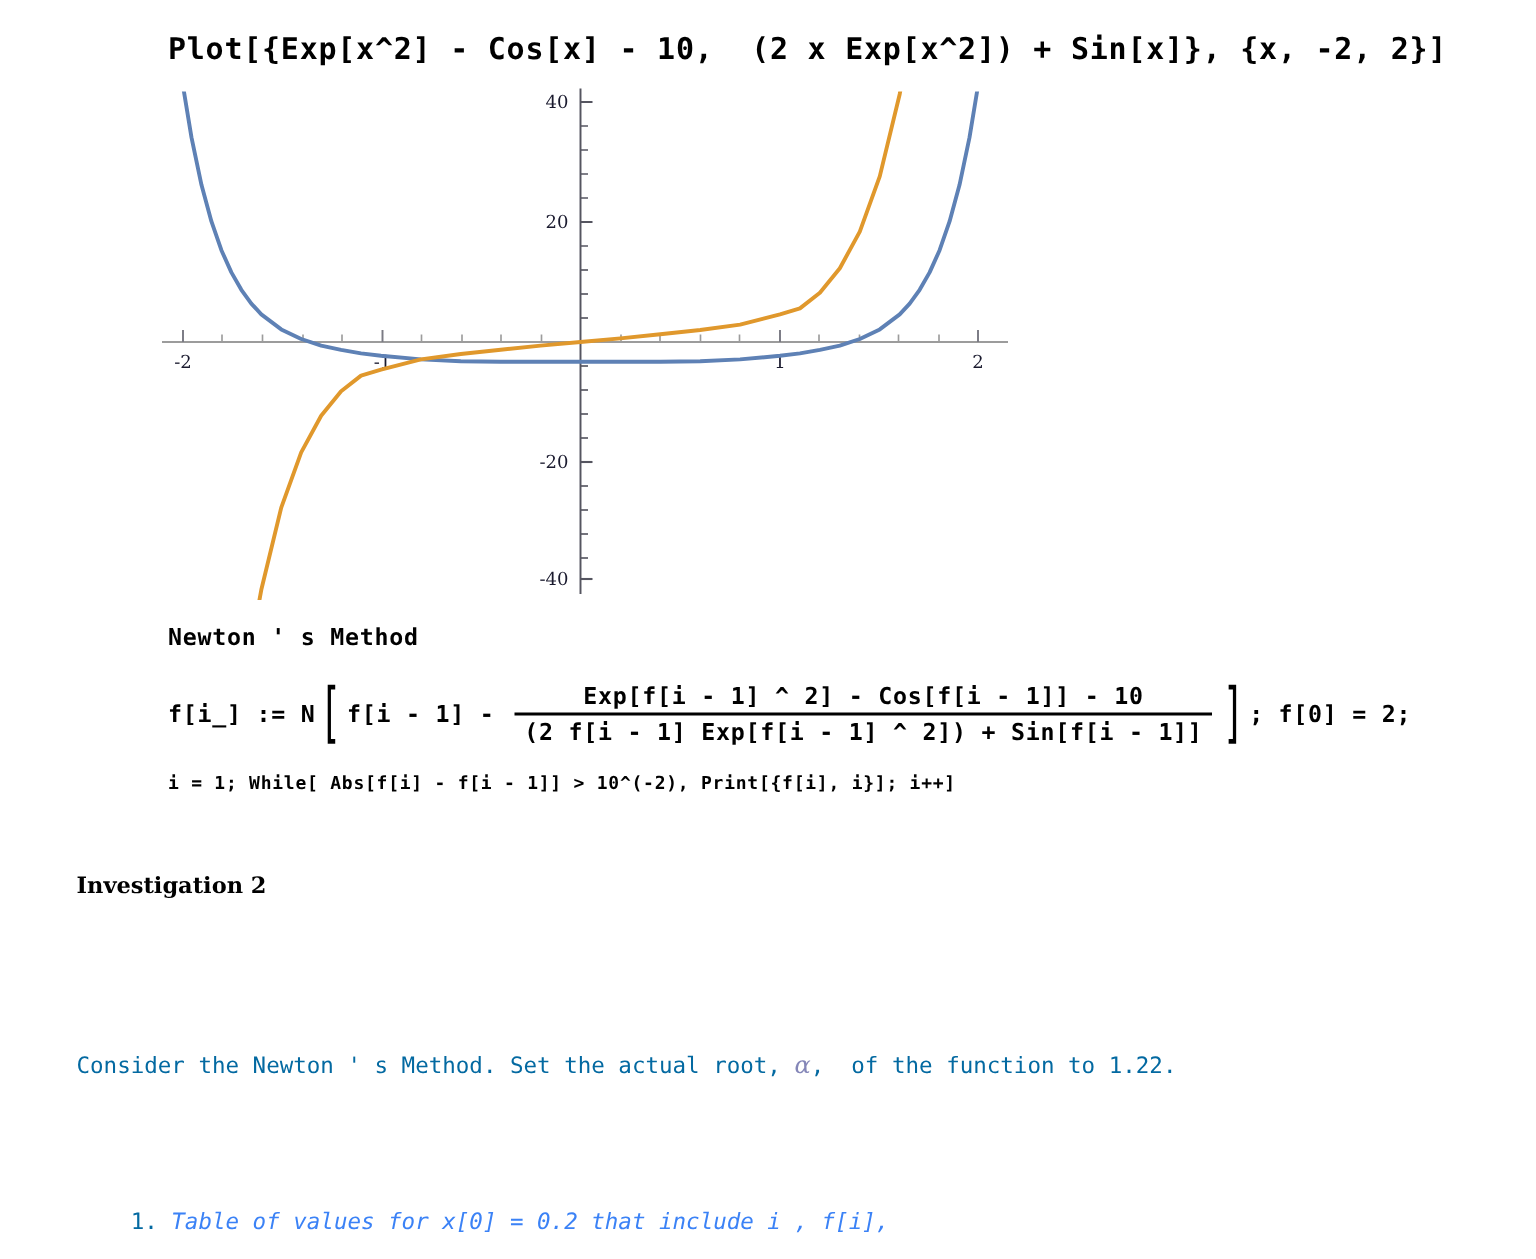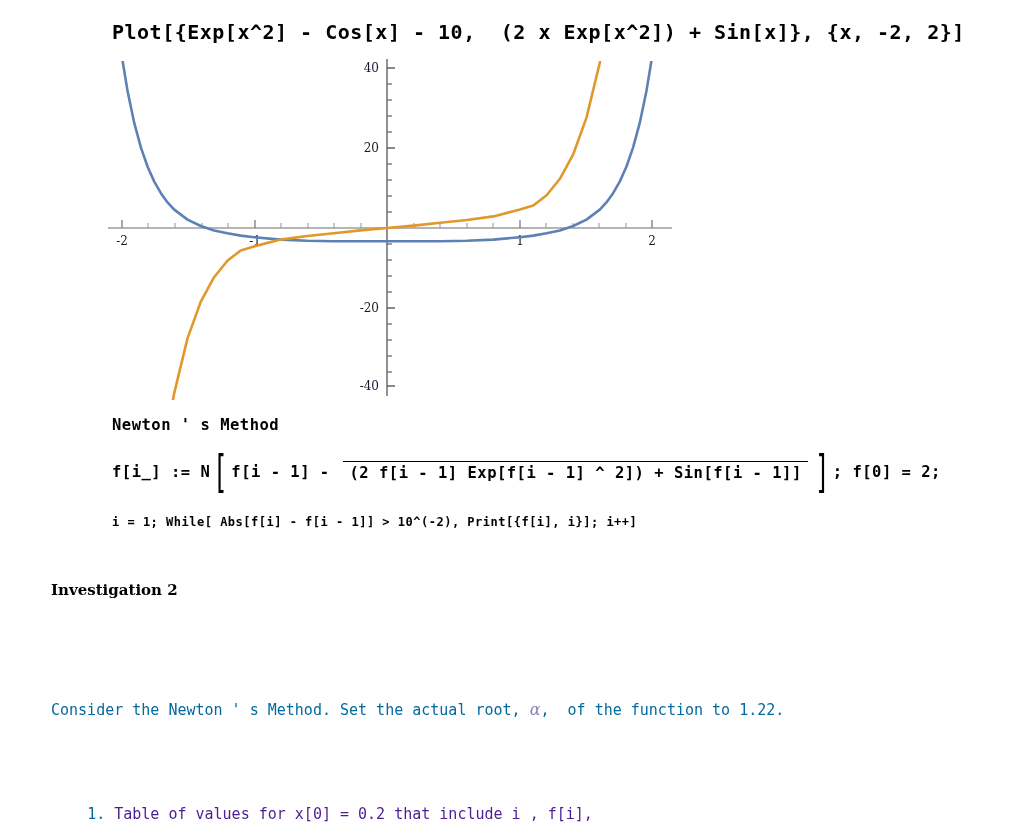--- a/index.html
+++ b/index.html
@@ -123,21 +123,21 @@
     top: 620px;
     width: 880px;
     font-family: "DejaVu Sans Mono", "Liberation Mono", monospace;
     font-size: 15px;
     line-height: 25.8px;
     white-space: pre-wrap;
   }
   #prose-block .ln { white-space: pre; display: block; }
 
   .c-blue   { color: #0369a1; }
-  .c-dark   { color: #4c1d95; }
+  .c-dark   { color: #3b82f6; font-style: italic; }
   .b        { font-weight: normal; }
   .alpha-blue {
     font-family: "DejaVu Serif", "Liberation Serif", serif;
     font-style: italic;
     font-weight: normal;
     color: #8486b8;
     font-size: 16px;
   }
 </style>
 </head>
@@ -224,20 +224,21 @@
   </svg>
 </div>
 
 <div id="newton-heading" class="mono">Newton ' s Method</div>
 
 <div id="formula-line" class="mono">
   <span>f[i_] := N</span>
   <span class="bracket-big">[</span>
   <span>f[i - 1] - </span>
   <span class="fraction">
+    <span class="numer">Exp[f[i - 1] ^ 2] - Cos[f[i - 1]] - 10</span>
     <span class="rule"></span>
     <span class="denom">(2 f[i - 1] Exp[f[i - 1] ^ 2]) + Sin[f[i - 1]]</span>
   </span>
   <span class="bracket-big">]</span>
   <span>; f[0] = 2;</span>
 </div>
 
 <div id="while-line" class="mono">i = 1; While[ Abs[f[i] - f[i - 1]] &gt; 10^(-2), Print[{f[i], i}]; i++]</div>
 
 <div id="investigation-heading">Investigation 2</div>

